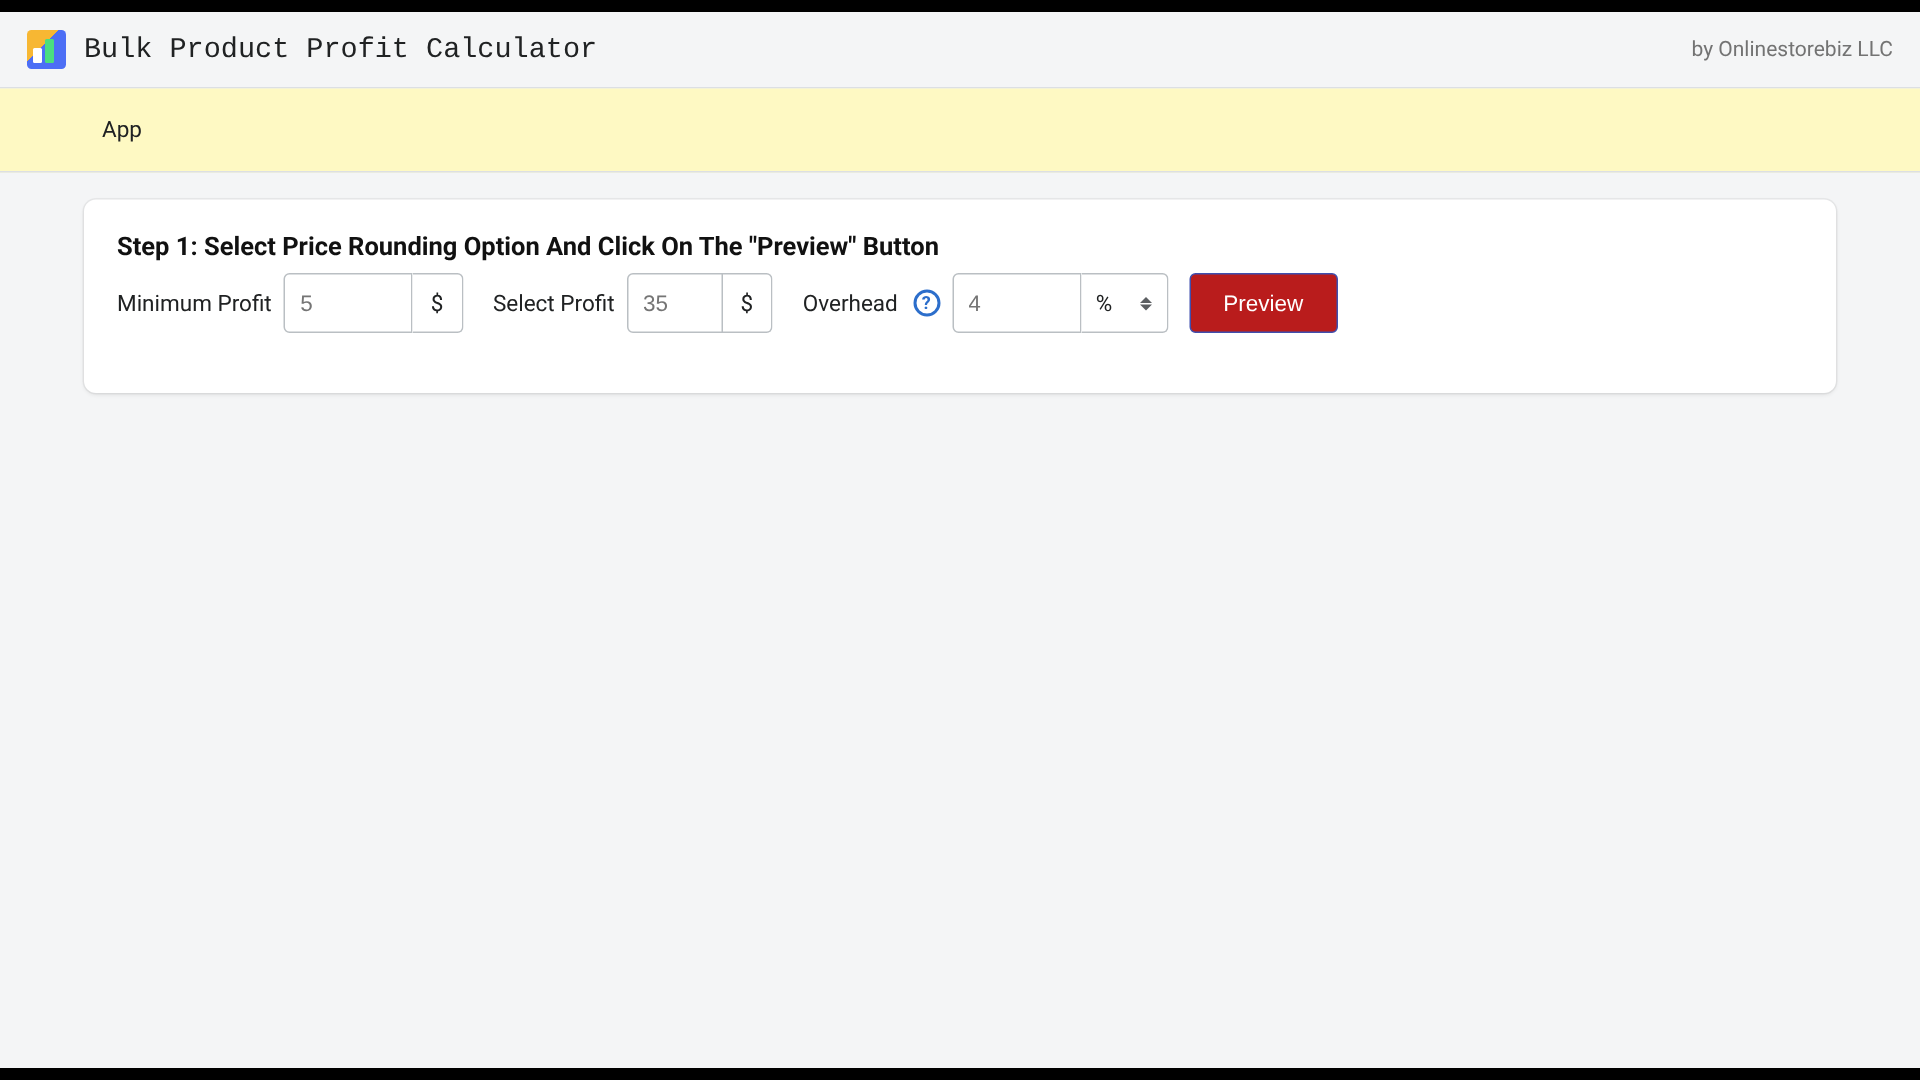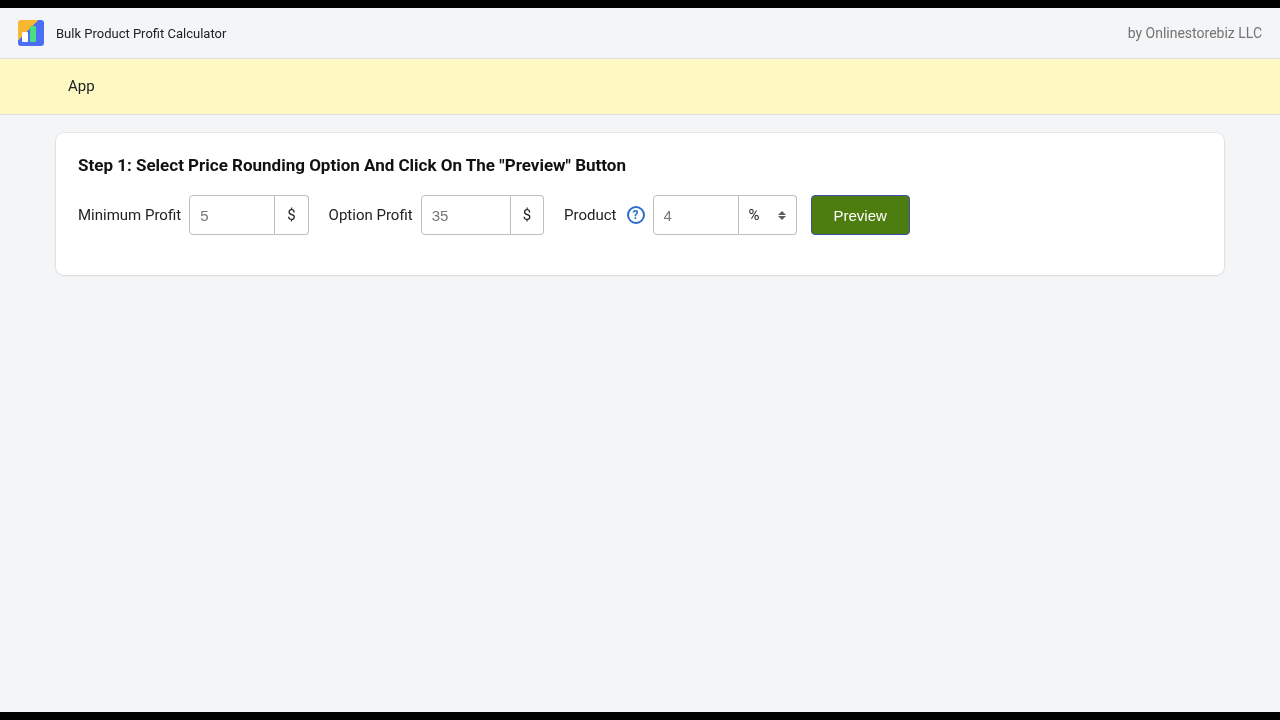--- a/index.html
+++ b/index.html
@@ -45,23 +45,24 @@
   content: '';
   position: absolute;
   bottom: 4px;
   left: 12px;
   width: 6px;
   height: 16px;
   background: #4ade80;
   border-radius: 1px;
 }
 .app-title {
-  font-size: 13px;
+  font-size: 19px;
   font-weight: 400;
   color: #202223;
+  font-family: Liberation Mono, monospace;
 }
 .byline {
   margin-left: auto;
   font-size: 14px;
   color: #737373;
 }
 .tabs {
   display: flex;
   padding: 0 56px;
   background: #fef9c3;
@@ -85,21 +86,21 @@
 .card {
   background: #fff;
   border-radius: 8px;
   box-shadow: 0 0 0 1px rgba(0,0,0,0.05), 0 1px 3px rgba(0,0,0,0.08);
   padding: 22px 22px 40px 22px;
 }
 .step-title {
   font-size: 17px;
   font-weight: 700;
   color: #111;
-  margin-bottom: 20px;
+  margin-bottom: 7px;
 }
 .form-row {
   display: flex;
   align-items: center;
   gap: 8px;
   flex-wrap: nowrap;
 }
 .field-label {
   font-size: 15px;
   color: #202223;
@@ -113,21 +114,21 @@
 .text-input {
   border: 1px solid #babfc3;
   border-radius: 4px 0 0 4px;
   padding: 8px 10px;
   font-size: 15px;
   color: #6d7175;
   width: 86px;
   height: 40px;
   outline: none;
 }
-.text-input.wide { width: 90px; }
+.text-input.wide { width: 64px; }
 .suffix {
   border: 1px solid #babfc3;
   border-left: none;
   border-radius: 0 4px 4px 0;
   padding: 8px 12px;
   font-size: 15px;
   background: #fff;
   color: #202223;
   display: flex;
   align-items: center;
@@ -167,21 +168,21 @@
   height: 18px;
   border: 2px solid #2c6ecb;
   border-radius: 50%;
   color: #2c6ecb;
   font-size: 12px;
   font-weight: 700;
   cursor: pointer;
   margin-left: 2px;
 }
 .btn-primary {
-  background: #4d7c0f;
+  background: #b91c1c;
   color: #fff;
   border: 1px solid #3f4eae;
   border-radius: 4px;
   padding: 10px 22px;
   font-size: 15px;
   font-weight: 500;
   cursor: pointer;
   height: 40px;
   margin-left: 6px;
 }
@@ -208,29 +209,29 @@
     <div class="form-row">
 
       <span class="field-label">Minimum Profit</span>
       <div class="input-group">
         <input class="text-input" type="text" placeholder="5" style="">
         <span class="suffix">$</span>
       </div>
 
       <span class="spacer-sm"></span>
 
-      <span class="field-label">Option Profit</span>
+      <span class="field-label">Select Profit</span>
       <div class="input-group">
         <input class="text-input wide" type="text" placeholder="35" style="">
         <span class="suffix">$</span>
       </div>
 
       <span class="spacer-sm"></span>
 
-      <span class="field-label">Product</span>
+      <span class="field-label">Overhead</span>
       <span class="help-icon">?</span>
       <div class="input-group">
         <input class="text-input" type="text" placeholder="4" style="">
         <span class="select-suffix">
           <span>%</span>
           <span class="select-arrows">
             <span class="arrow-up"></span>
             <span class="arrow-down"></span>
           </span>
         </span>

